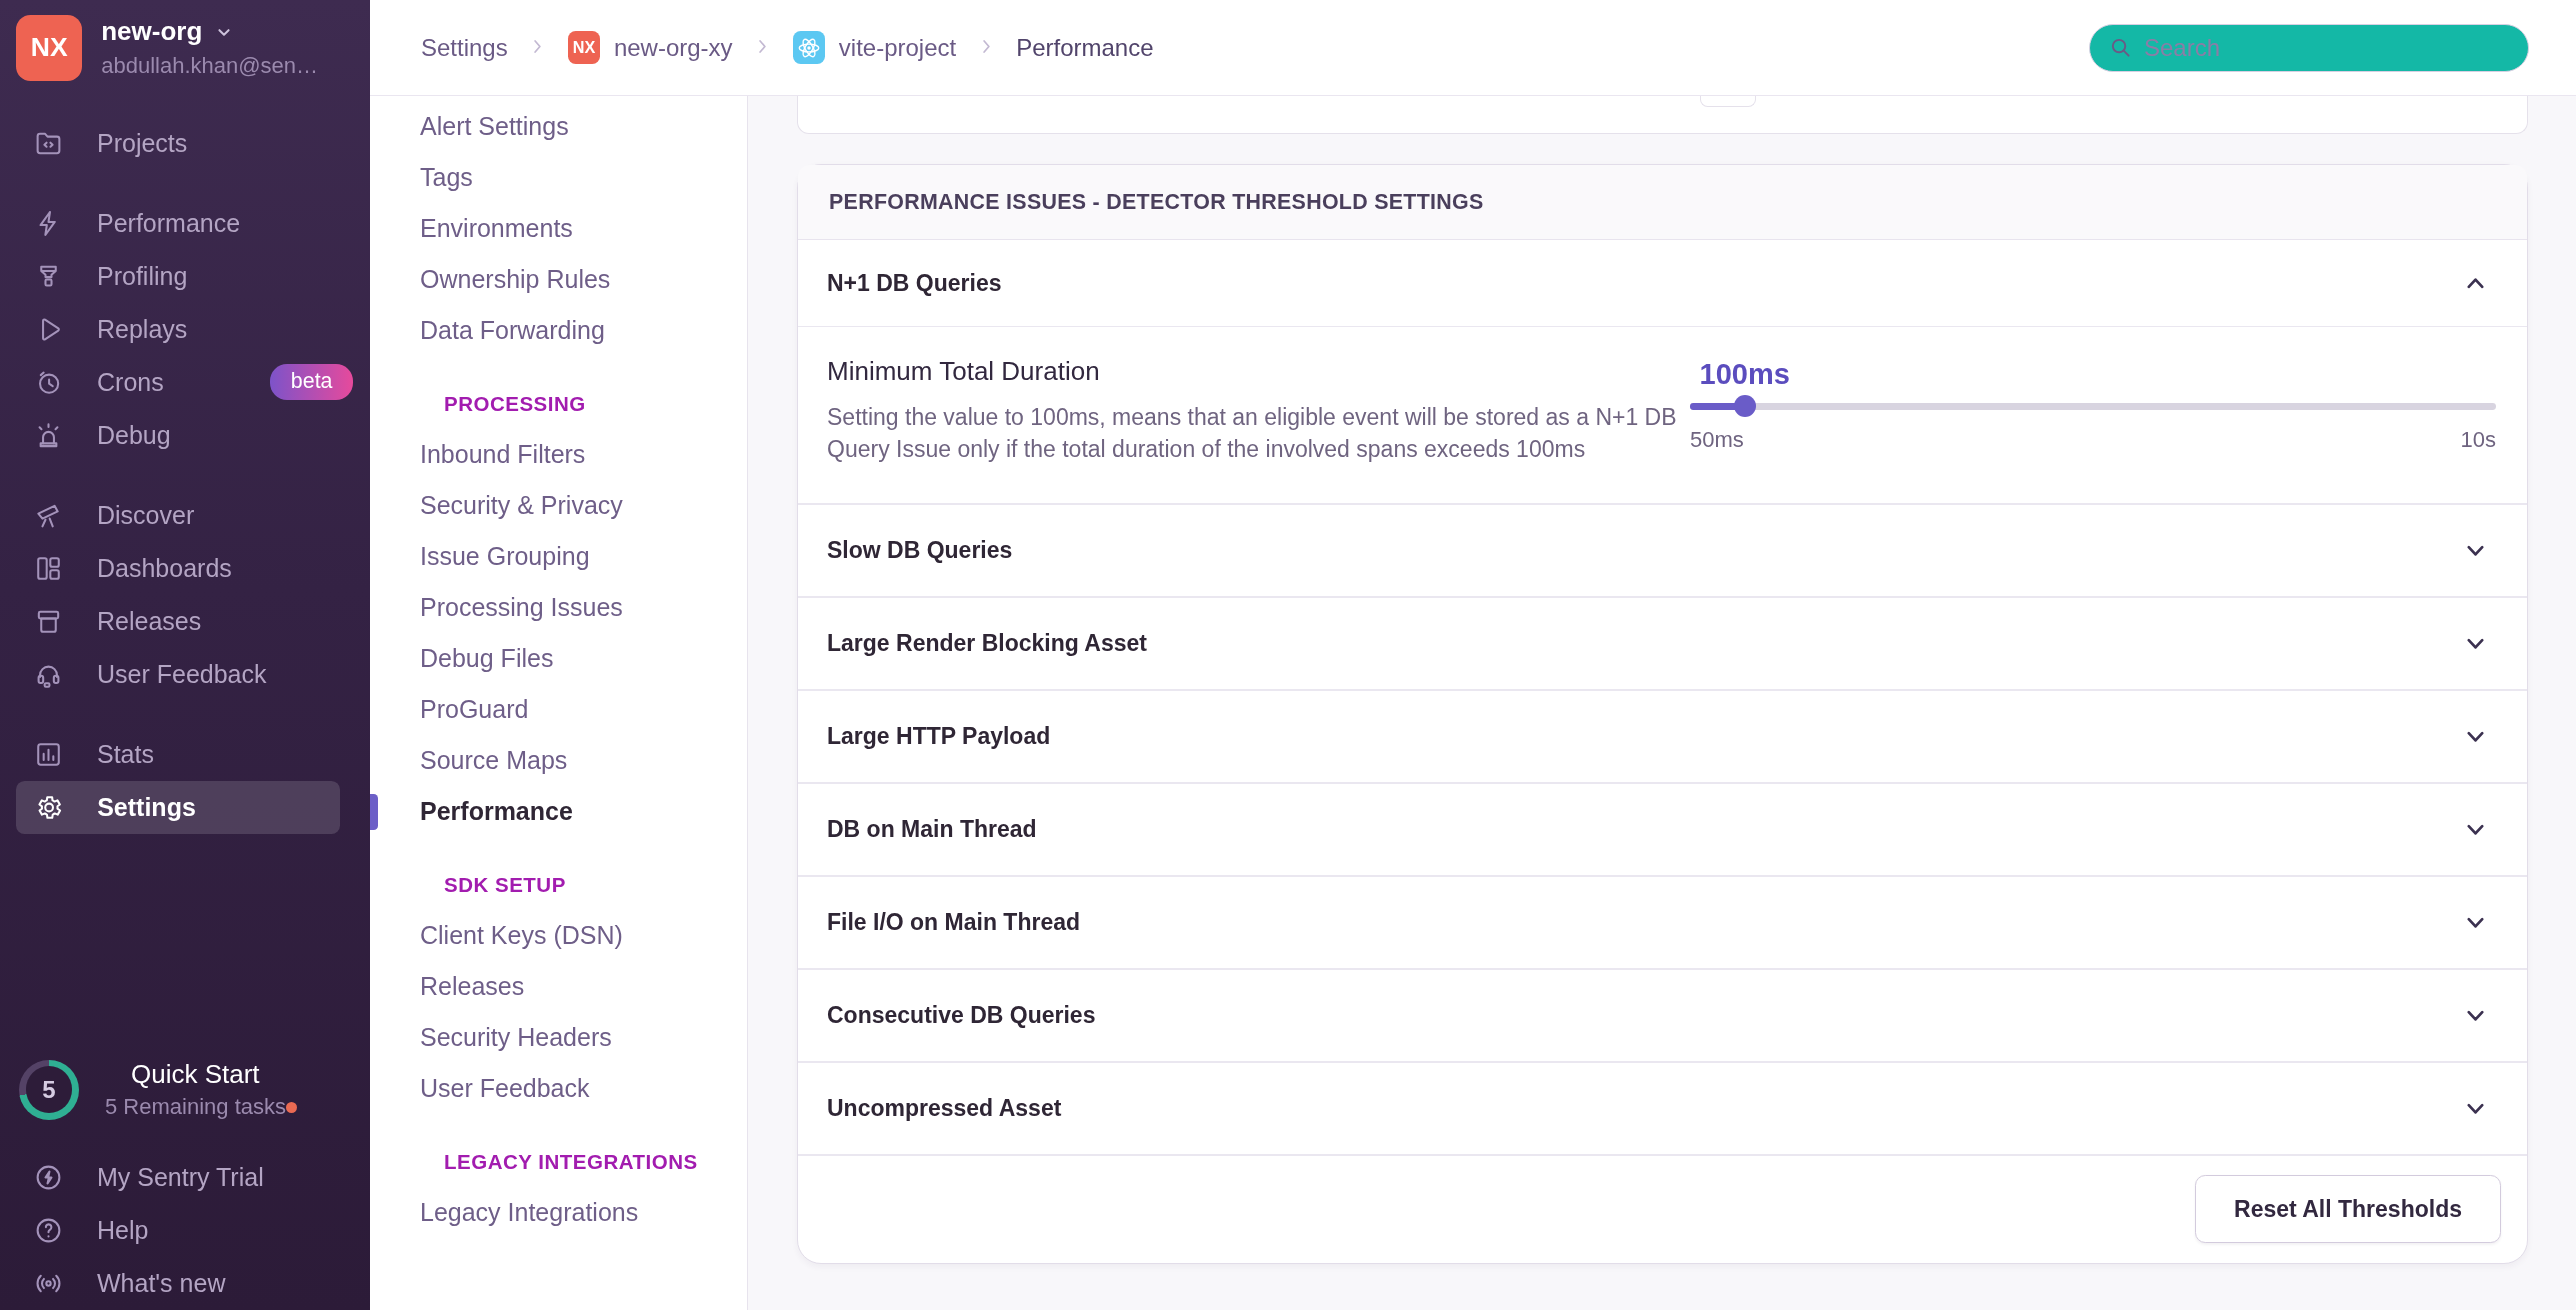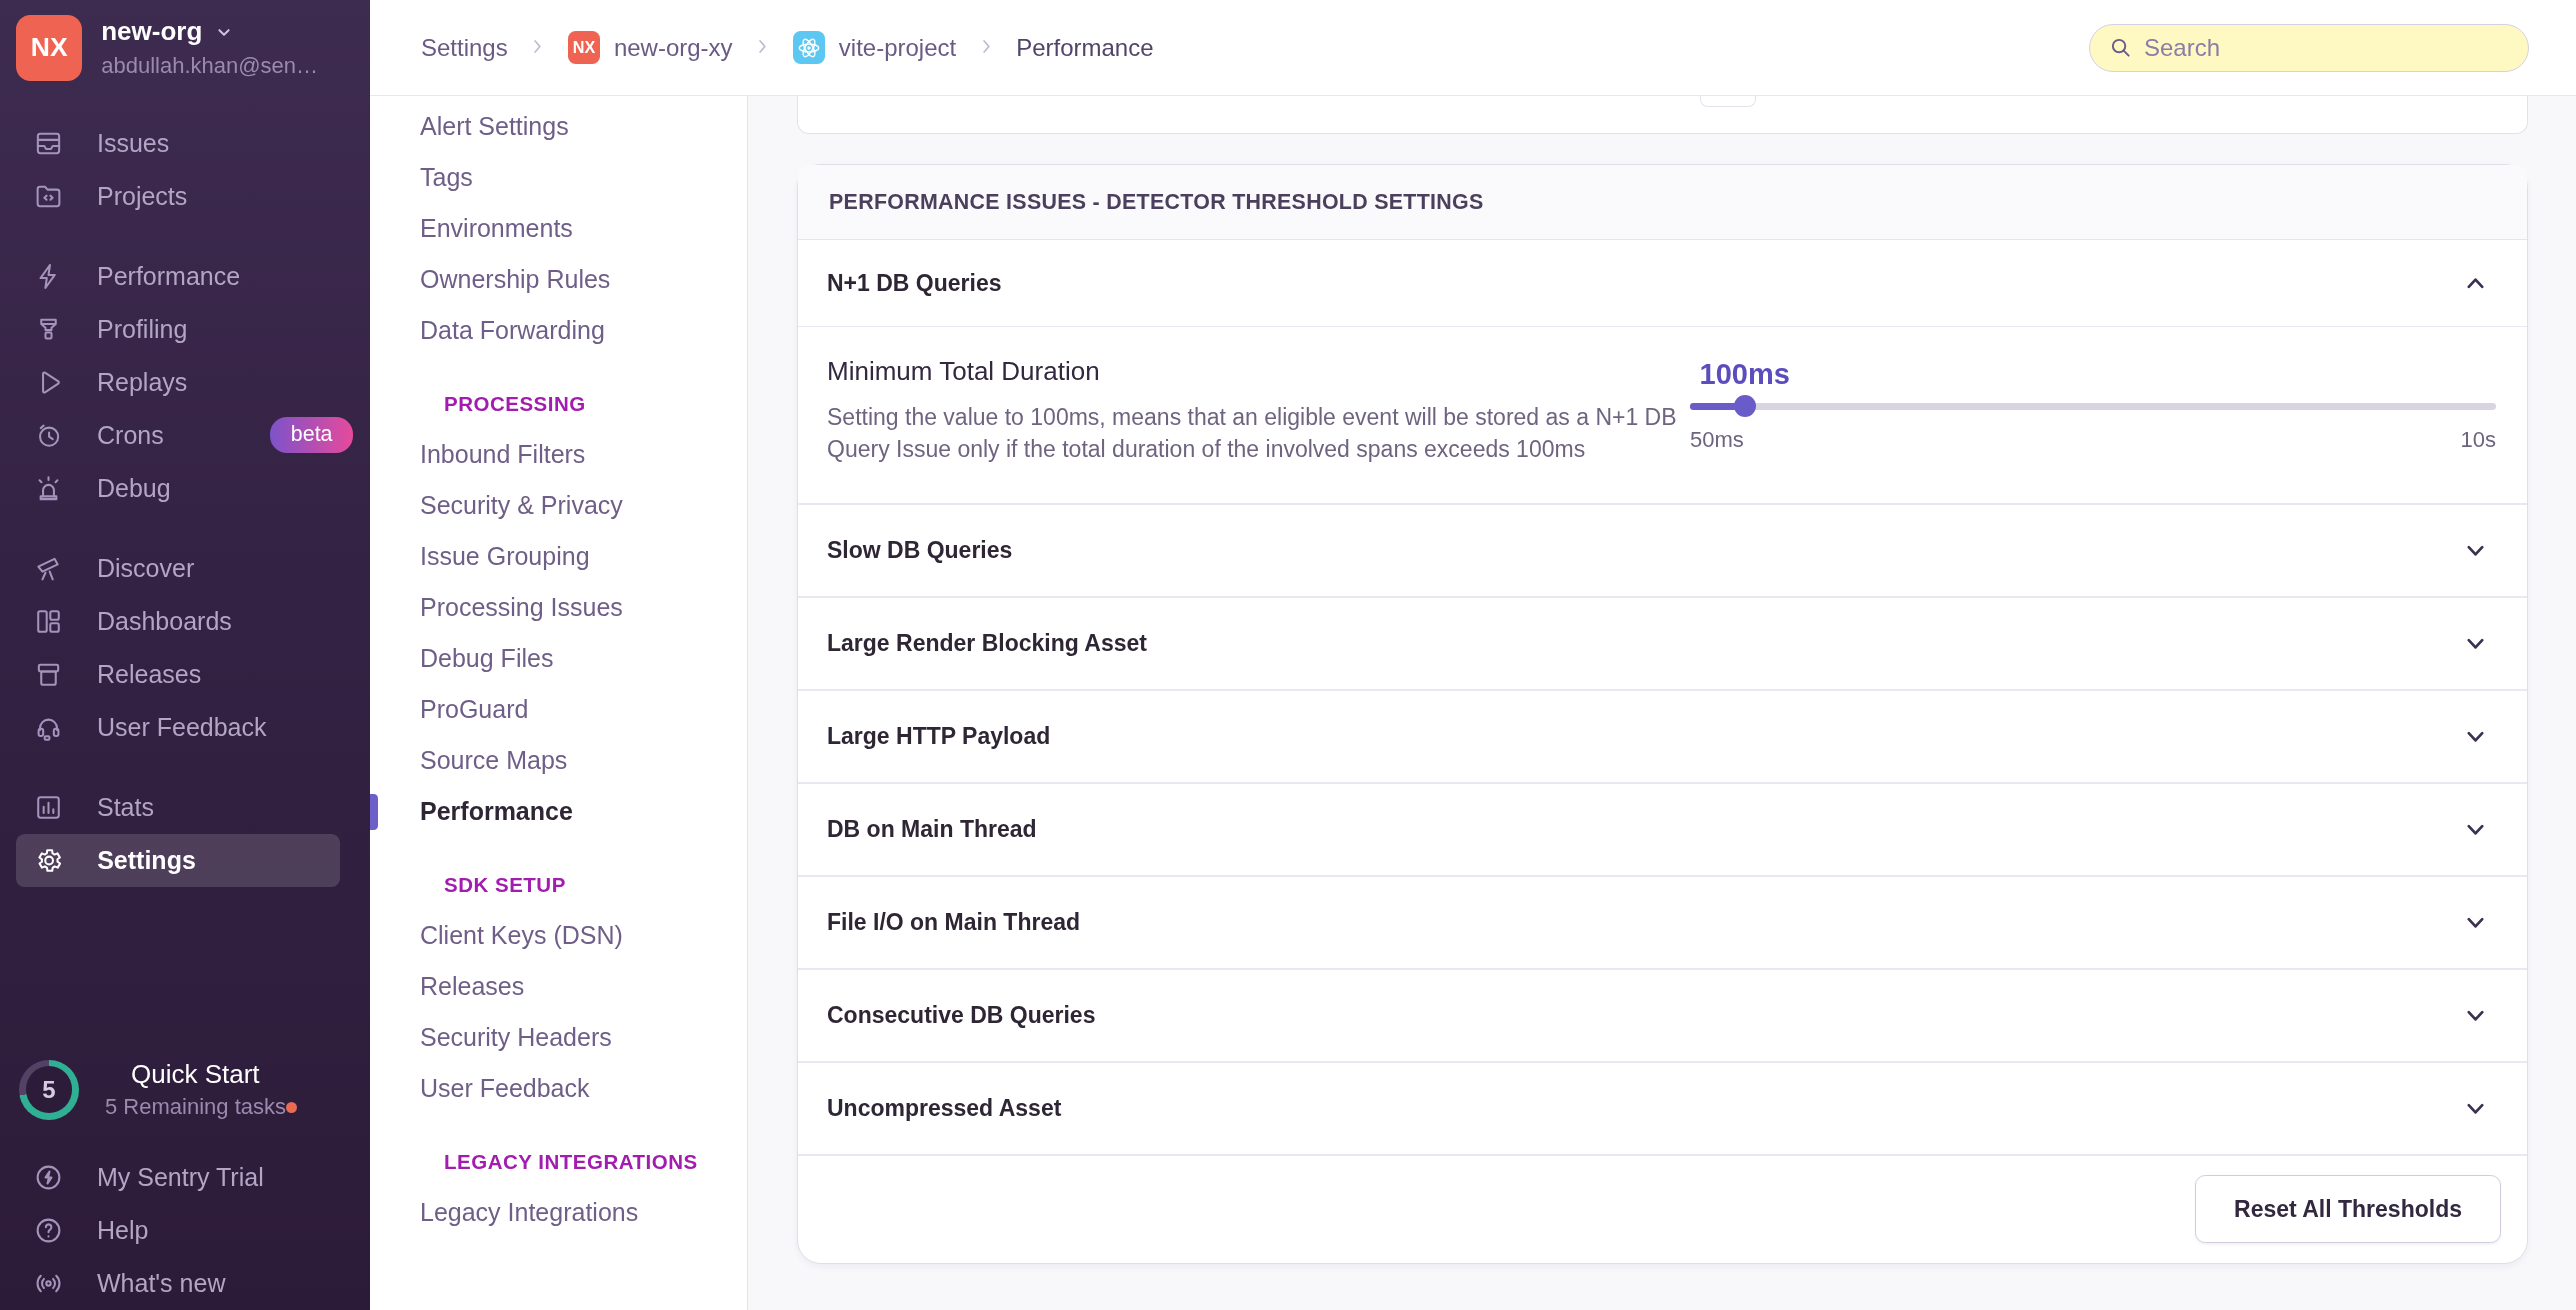--- a/index.html
+++ b/index.html
@@ -47,21 +47,21 @@
     border-bottom:1.7px solid #eae6f0; display:flex; align-items:center; padding:0 47px 0 51px; }
   .crumbs { display:flex; align-items:center; gap:20.5px; font-size:24px; color:#6a5a85; }
   .crumb { display:flex; align-items:center; gap:13.7px; cursor:pointer; }
   .crumb.last { color:#51446b; }
   .crumb-badge { width:32.5px; height:32.5px; border-radius:7.7px; display:flex; align-items:center; justify-content:center; }
   .crumb-badge.nx { background:#ee6352; color:#fff; font-size:16.2px; font-weight:700; }
   .crumb-badge.react { background:#5cc8f2; }
   .crumb-badge.react svg { width:26px; height:26px; stroke:#fff; fill:none; stroke-width:1.3; }
   .crumb-sep svg { width:19px; height:19px; stroke:#c3b9d2; fill:none; stroke-width:2.2; stroke-linecap:round; stroke-linejoin:round; }
   .search-box { margin-left:auto; width:440px; height:48px; border:1.7px solid #d7d0e2; border-radius:24px;
-    display:flex; align-items:center; gap:12px; padding:0 19px; background:#fef9c3; }
+    display:flex; align-items:center; gap:12px; padding:0 19px; background:#14b8a6; }
   .search-box svg { width:23px; height:23px; stroke:#6a5a85; fill:none; stroke-width:2; stroke-linecap:round; }
   .search-box input { border:none; outline:none; flex:1; font-size:24px; color:#3a3150; font-family:inherit; background:transparent; }
   .search-box input::placeholder { color:#8b7da6; }
 
   
   .settings-nav { position:absolute; left:370px; top:96px; width:378px; height:1214px; background:#fff;
     border-right:1.7px solid #e7e3ed; padding-top:5.1px; overflow:hidden; }
   .n-item { position:relative; height:51px; display:flex; align-items:center; padding-left:50px;
     font-size:25px; color:#6e5e88; cursor:pointer; }
   .n-item.active { color:#2f2635; font-weight:600; }
@@ -121,29 +121,20 @@
           <span>new-org</span>
           <svg viewBox="0 0 24 24" fill="none" stroke-width="2.2" stroke-linecap="round" stroke-linejoin="round">
               <polyline points="7,10 12,15 17,10"></polyline>
             </svg>
         </div>
         <div class="org-email">abdullah.khan@sen…</div>
       </div>
     </div>
 
     <nav class="side-nav">
-      <div class="s-item">
-        <span class="s-ico">
-            <svg viewBox="0 0 24 24">
-              <rect x="3.2" y="4" width="17.6" height="16" rx="2"></rect>
-              <path d="M3.2 9h17.6M3.2 14h5.3l1.5 2.5h4l1.5-2.5h5.3"></path>
-            </svg>
-          </span>
-        <span>Issues</span>
-      </div>
       <div class="s-item">
         <span class="s-ico">
             <svg viewBox="0 0 24 24">
               <path d="M3 7.5V6a2 2 0 0 1 2-2h4.2l2 2.3H19a2 2 0 0 1 2 2V18a2 2 0 0 1-2 2H5a2 2 0 0 1-2-2z"></path>
               <path d="M10.4 11.3 8.6 13l1.8 1.7M13.6 11.3l1.8 1.7-1.8 1.7"></path>
             </svg>
           </span>
         <span>Projects</span>
       </div>
       <div class="group-gap"></div>

